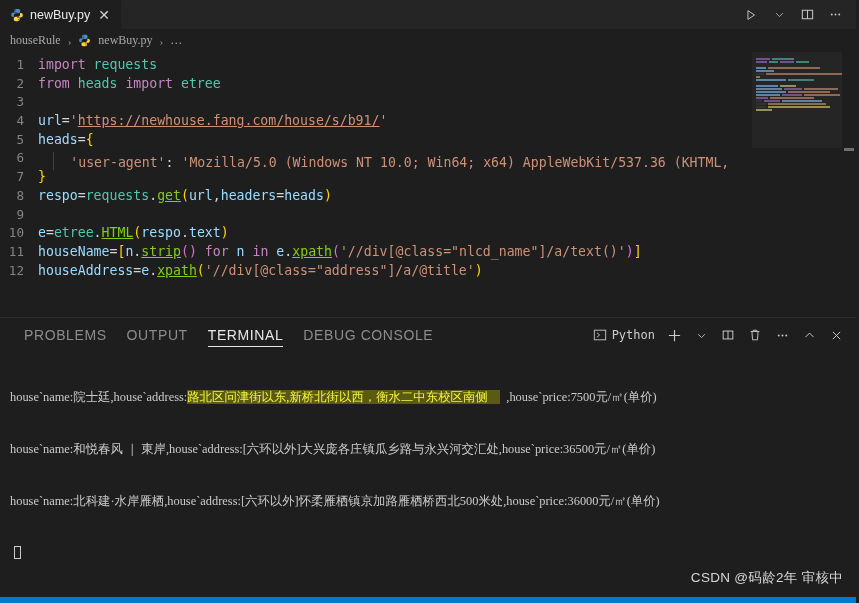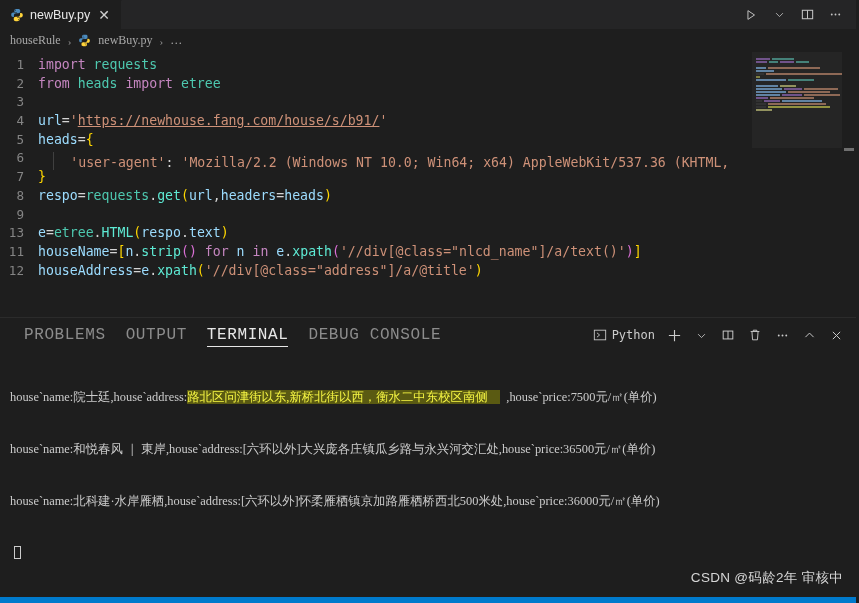--- a/index.html
+++ b/index.html
@@ -73,21 +73,21 @@
     display: flex; height: 18.7px; line-height: 18.7px;
     font-family: "DejaVu Sans Mono", monospace;
     font-size: 13.2px; white-space: pre;
   }
   .lnum {
     width: 38px; flex: 0 0 38px; text-align: right;
     padding-right: 14px; color: #858585; font-size: 12.6px;
   }
   .ltext { flex: 1 1 auto; position: relative; color: #d4d4d4; }
   .kw   { color: #c586c0; }   
-  .fn   { color: #5eead4; }   
+  .fn   { color: #84cc16; text-decoration: underline; }   
   .cls  { color: #4ec9b0; }   
   .str  { color: #ce9178; }   
   .var  { color: #9cdcfe; }
   .op   { color: #d4d4d4; }
   .brk1 { color: #ffd700; }
   .brk2 { color: #da70d6; }
   .link { color: #ce9178; text-decoration: underline; }
   .indent {
     display: inline-block; width: 0;
     border-left: 1px solid #404040; height: 18px;
@@ -127,22 +127,22 @@
     display: flex; flex-direction: column; position: relative;
   }
   .panel-header {
     height: 35px; flex: 0 0 35px;
     display: flex; align-items: center;
     padding-left: 14px; background: #1e1e1e;
   }
   .panel-tabs { display: flex; align-items: stretch; height: 35px; }
   .ptab {
     display: flex; align-items: center; padding: 0 10px;
-    font-family: Liberation Mono, monospace;
-    font-size: 16px; letter-spacing: 0.6px;
+    font-family: Liberation Sans, sans-serif;
+    font-size: 14px; letter-spacing: 0.6px;
     color: #8c8c8c; text-transform: uppercase;
     position: relative;
   }
   .ptab.active { color: #e7e7e7; }
   .ptab.active::after {
     content: ""; position: absolute; left: 10px; right: 10px;
     bottom: 6px; height: 1px; background: #e7e7e7;
   }
   .panel-actions {
     margin-left: auto; display: flex; align-items: center;
@@ -247,29 +247,29 @@
       <div class="codeline"><span class="lnum">1</span><span class="ltext"><span class="kw">import</span> <span class="cls">requests</span></span></div>
 
       <div class="codeline"><span class="lnum">2</span><span class="ltext"><span class="kw">from</span> <span class="cls">heads</span> <span class="kw">import</span> <span class="cls">etree</span></span></div>
 
       <div class="codeline"><span class="lnum">3</span><span class="ltext"></span></div>
 
       <div class="codeline"><span class="lnum">4</span><span class="ltext"><span class="var">url</span><span class="op">=</span><span class="str">'</span><span class="link">https://newhouse.fang.com/house/s/b91/</span><span class="str">'</span></span></div>
 
       <div class="codeline"><span class="lnum">5</span><span class="ltext"><span class="var">heads</span><span class="op">=</span><span class="brk1">{</span></span></div>
 
-      <div class="codeline"><span class="lnum">6</span><span class="ltext">  <span class="indent"></span>  <span class="str">'user-agent'</span><span class="op">: </span><span class="str">'Mozilla/2.2 (Windows NT 10.0; Win64; x64) AppleWebKit/537.36 (KHTML,</span></span></div>
+      <div class="codeline"><span class="lnum">6</span><span class="ltext">  <span class="indent"></span>  <span class="str">'user-agent'</span><span class="op">: </span><span class="str">'Mozilla/5.0 (Windows NT 10.0; Win64; x64) AppleWebKit/537.36 (KHTML,</span></span></div>
 
       <div class="codeline"><span class="lnum">7</span><span class="ltext"><span class="brk1">}</span></span></div>
 
       <div class="codeline"><span class="lnum">8</span><span class="ltext"><span class="var">respo</span><span class="op">=</span><span class="cls">requests</span><span class="op">.</span><span class="fn">get</span><span class="brk1">(</span><span class="var">url</span><span class="op">,</span><span class="var">headers</span><span class="op">=</span><span class="var">heads</span><span class="brk1">)</span></span></div>
 
       <div class="codeline"><span class="lnum">9</span><span class="ltext"></span></div>
 
-      <div class="codeline"><span class="lnum">13</span><span class="ltext"><span class="var">e</span><span class="op">=</span><span class="cls">etree</span><span class="op">.</span><span class="fn">HTML</span><span class="brk1">(</span><span class="var">respo</span><span class="op">.</span><span class="var">text</span><span class="brk1">)</span></span></div>
+      <div class="codeline"><span class="lnum">10</span><span class="ltext"><span class="var">e</span><span class="op">=</span><span class="cls">etree</span><span class="op">.</span><span class="fn">HTML</span><span class="brk1">(</span><span class="var">respo</span><span class="op">.</span><span class="var">text</span><span class="brk1">)</span></span></div>
 
       <div class="codeline"><span class="lnum">11</span><span class="ltext"><span class="var">houseName</span><span class="op">=</span><span class="brk1">[</span><span class="var">n</span><span class="op">.</span><span class="fn">strip</span><span class="brk2">()</span> <span class="kw">for</span> <span class="var">n</span> <span class="kw">in</span> <span class="var">e</span><span class="op">.</span><span class="fn">xpath</span><span class="brk2">(</span><span class="str">'//div[@class="nlcd_name"]/a/text()'</span><span class="brk2">)</span><span class="brk1">]</span></span></div>
 
       <div class="codeline"><span class="lnum">12</span><span class="ltext"><span class="var">houseAddress</span><span class="op">=</span><span class="var">e</span><span class="op">.</span><span class="fn">xpath</span><span class="brk1">(</span><span class="str">'//div[@class="address"]/a/@title'</span><span class="brk1">)</span></span></div>
 
     </div>
 
     <div class="mm-divider"></div>
     <div class="minimap">
       <div class="mm-slider"></div>

